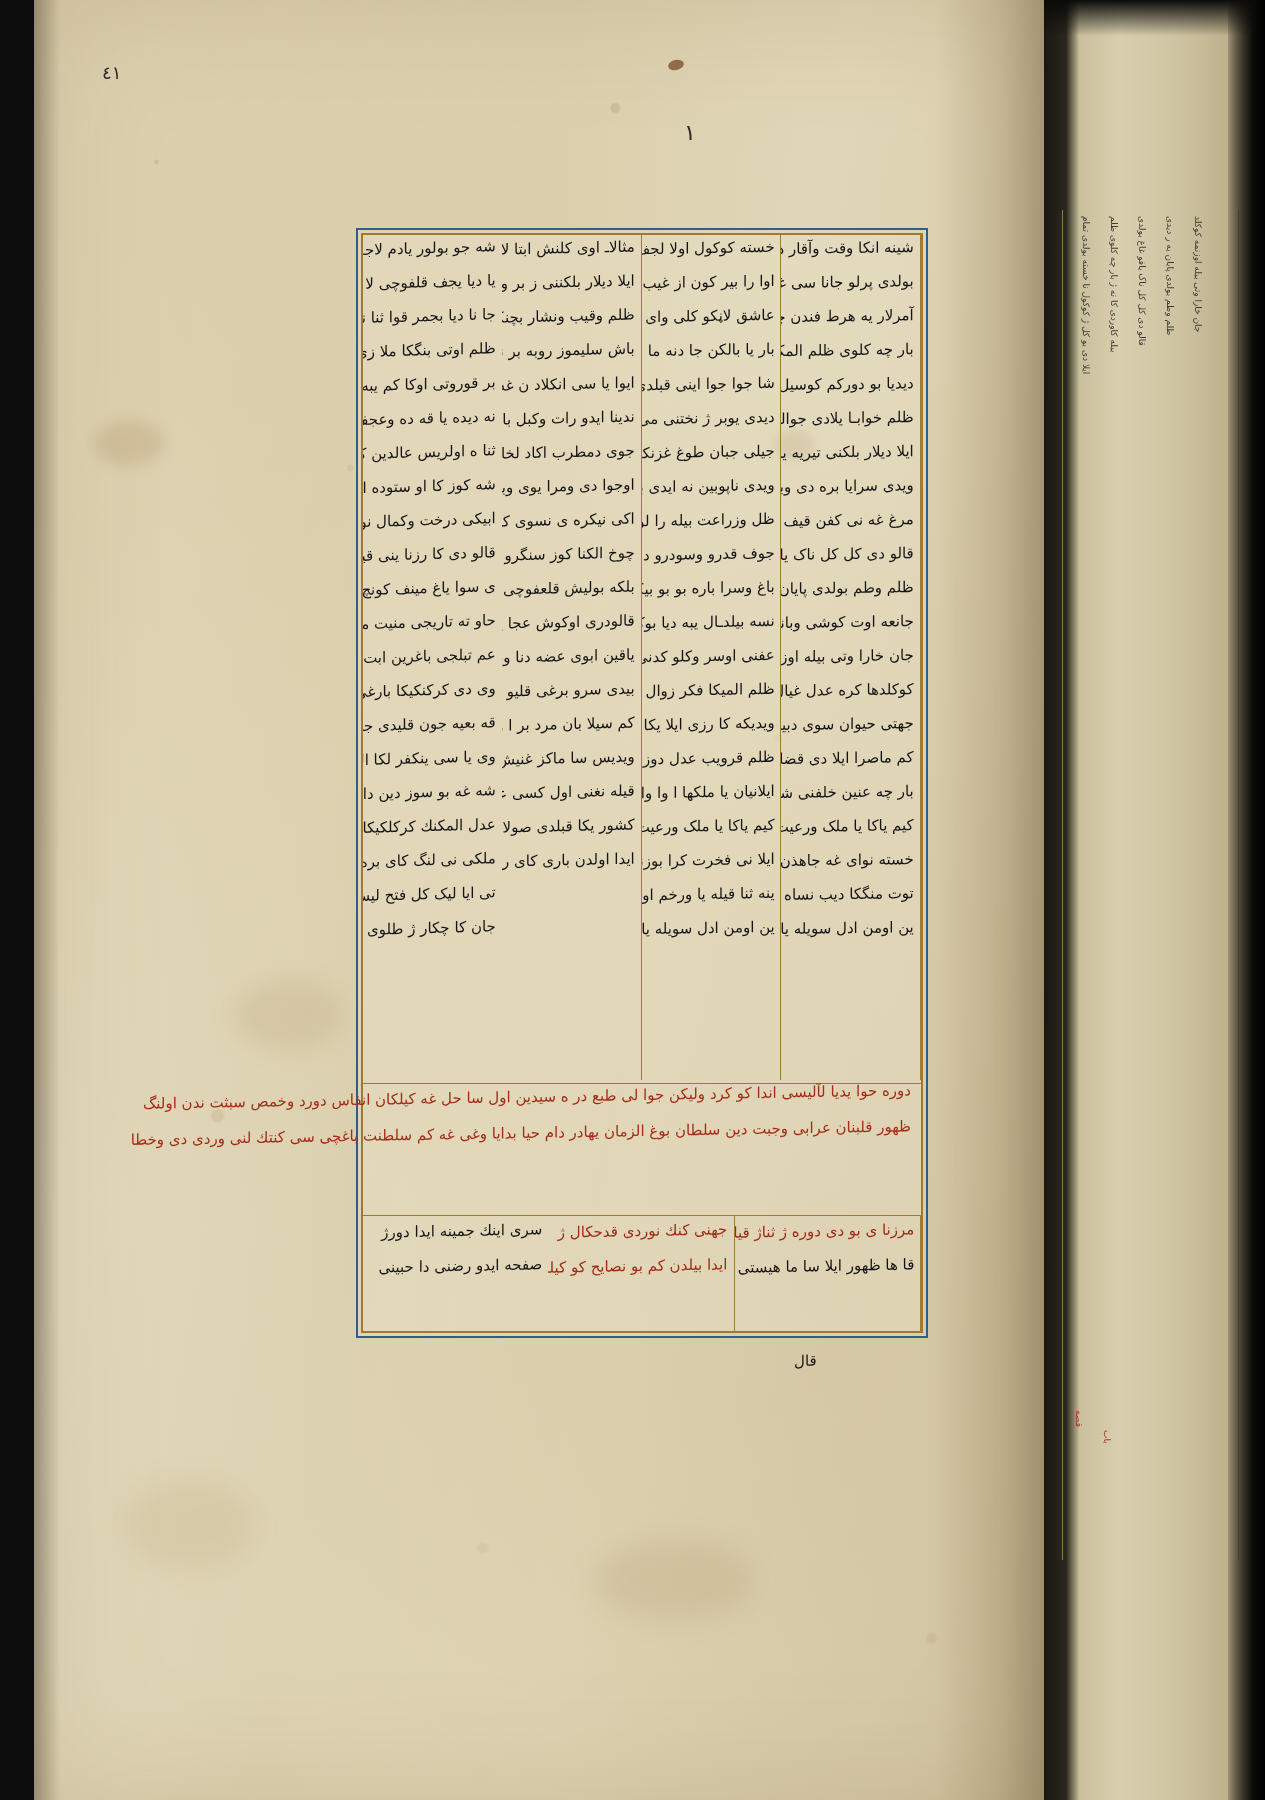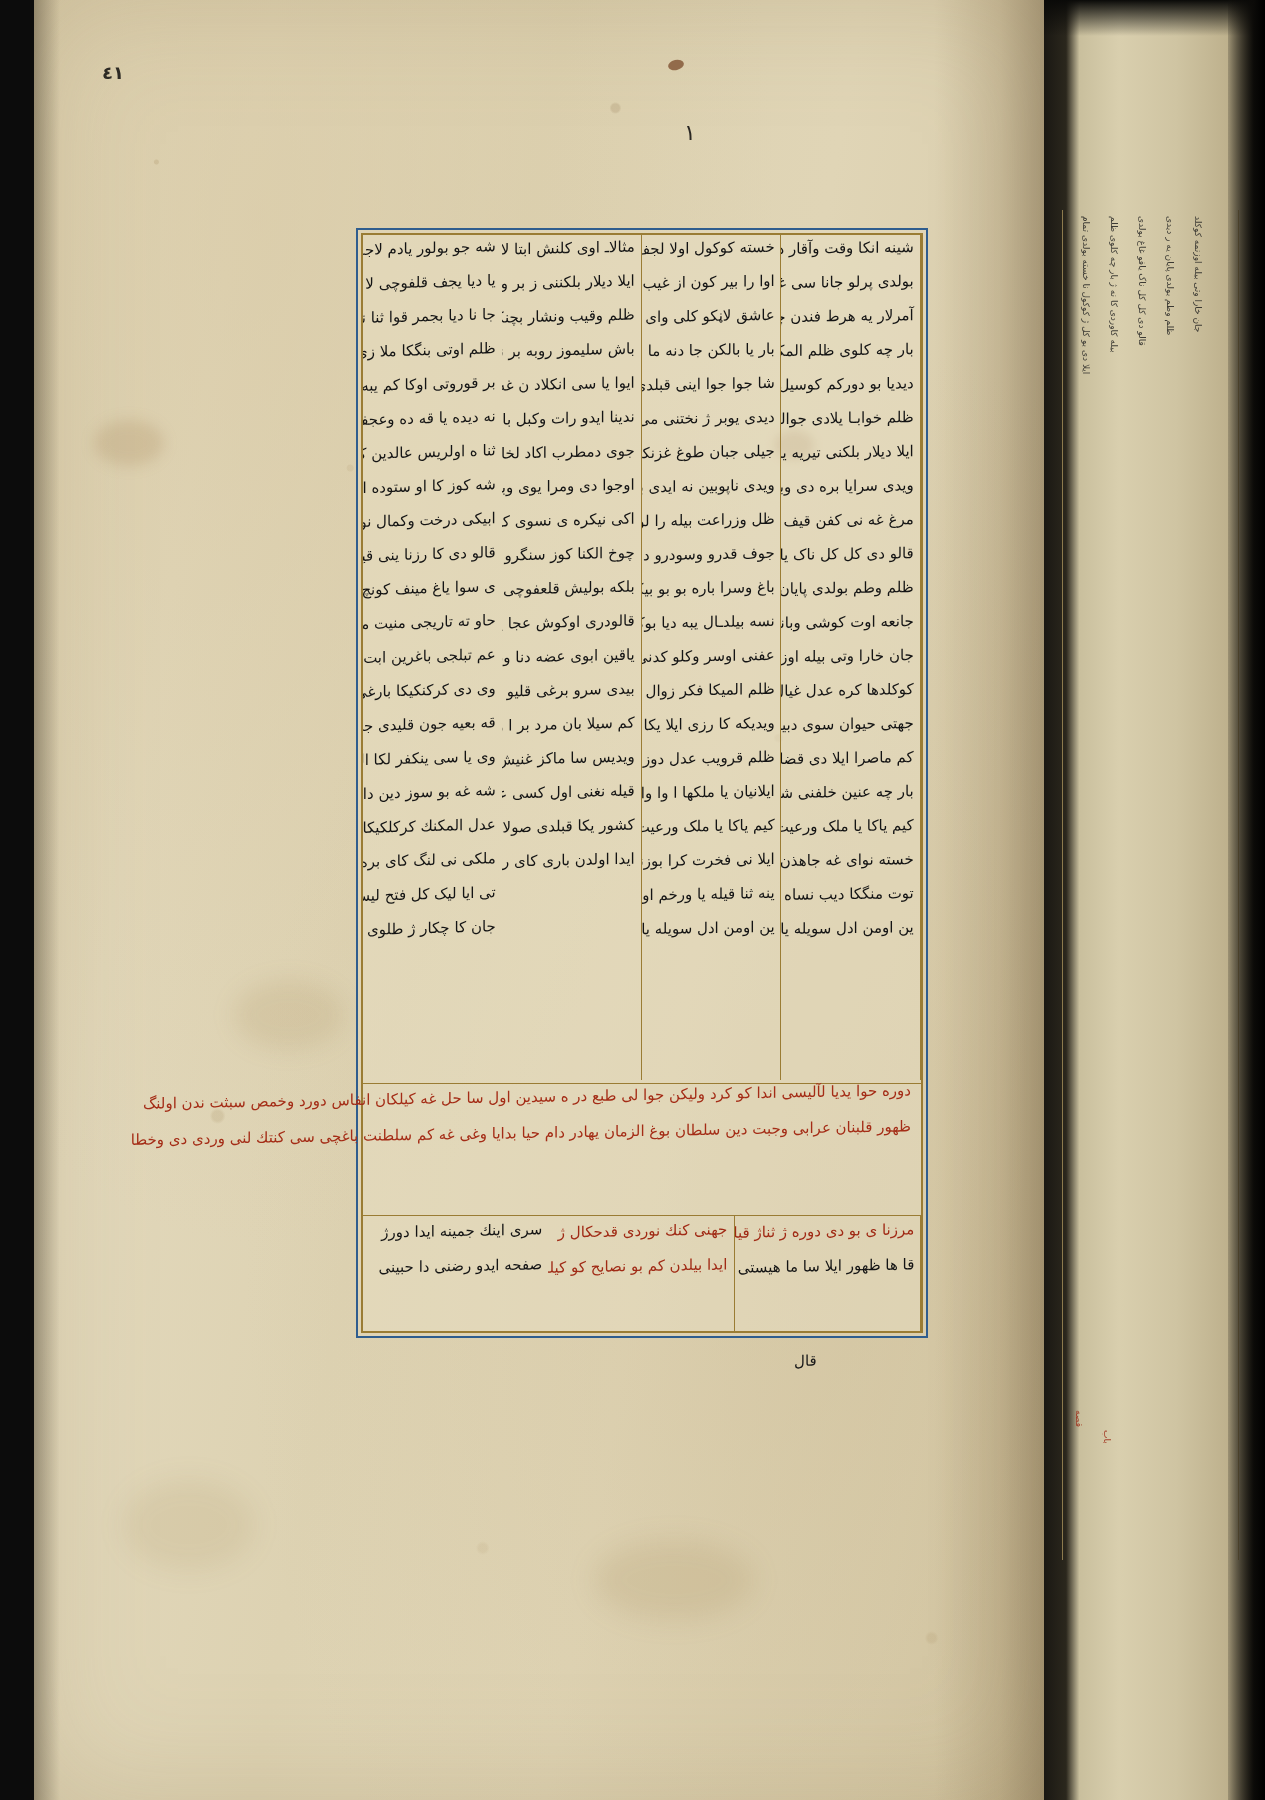--- a/index.html
+++ b/index.html
@@ -108,21 +108,20 @@
 
   
   .folio {
     position: absolute;
     left: 68px;
     top: 62px;
     font-size: 18px;
     color: #2d2a24;
     letter-spacing: 1px;
     font-family: "DejaVu Sans", sans-serif;
-    font-weight: bold;
   }
 
   
   .top-mark {
     position: absolute;
     left: 650px;
     top: 120px;
     font-size: 22px;
     color: #2a2723;
   }

